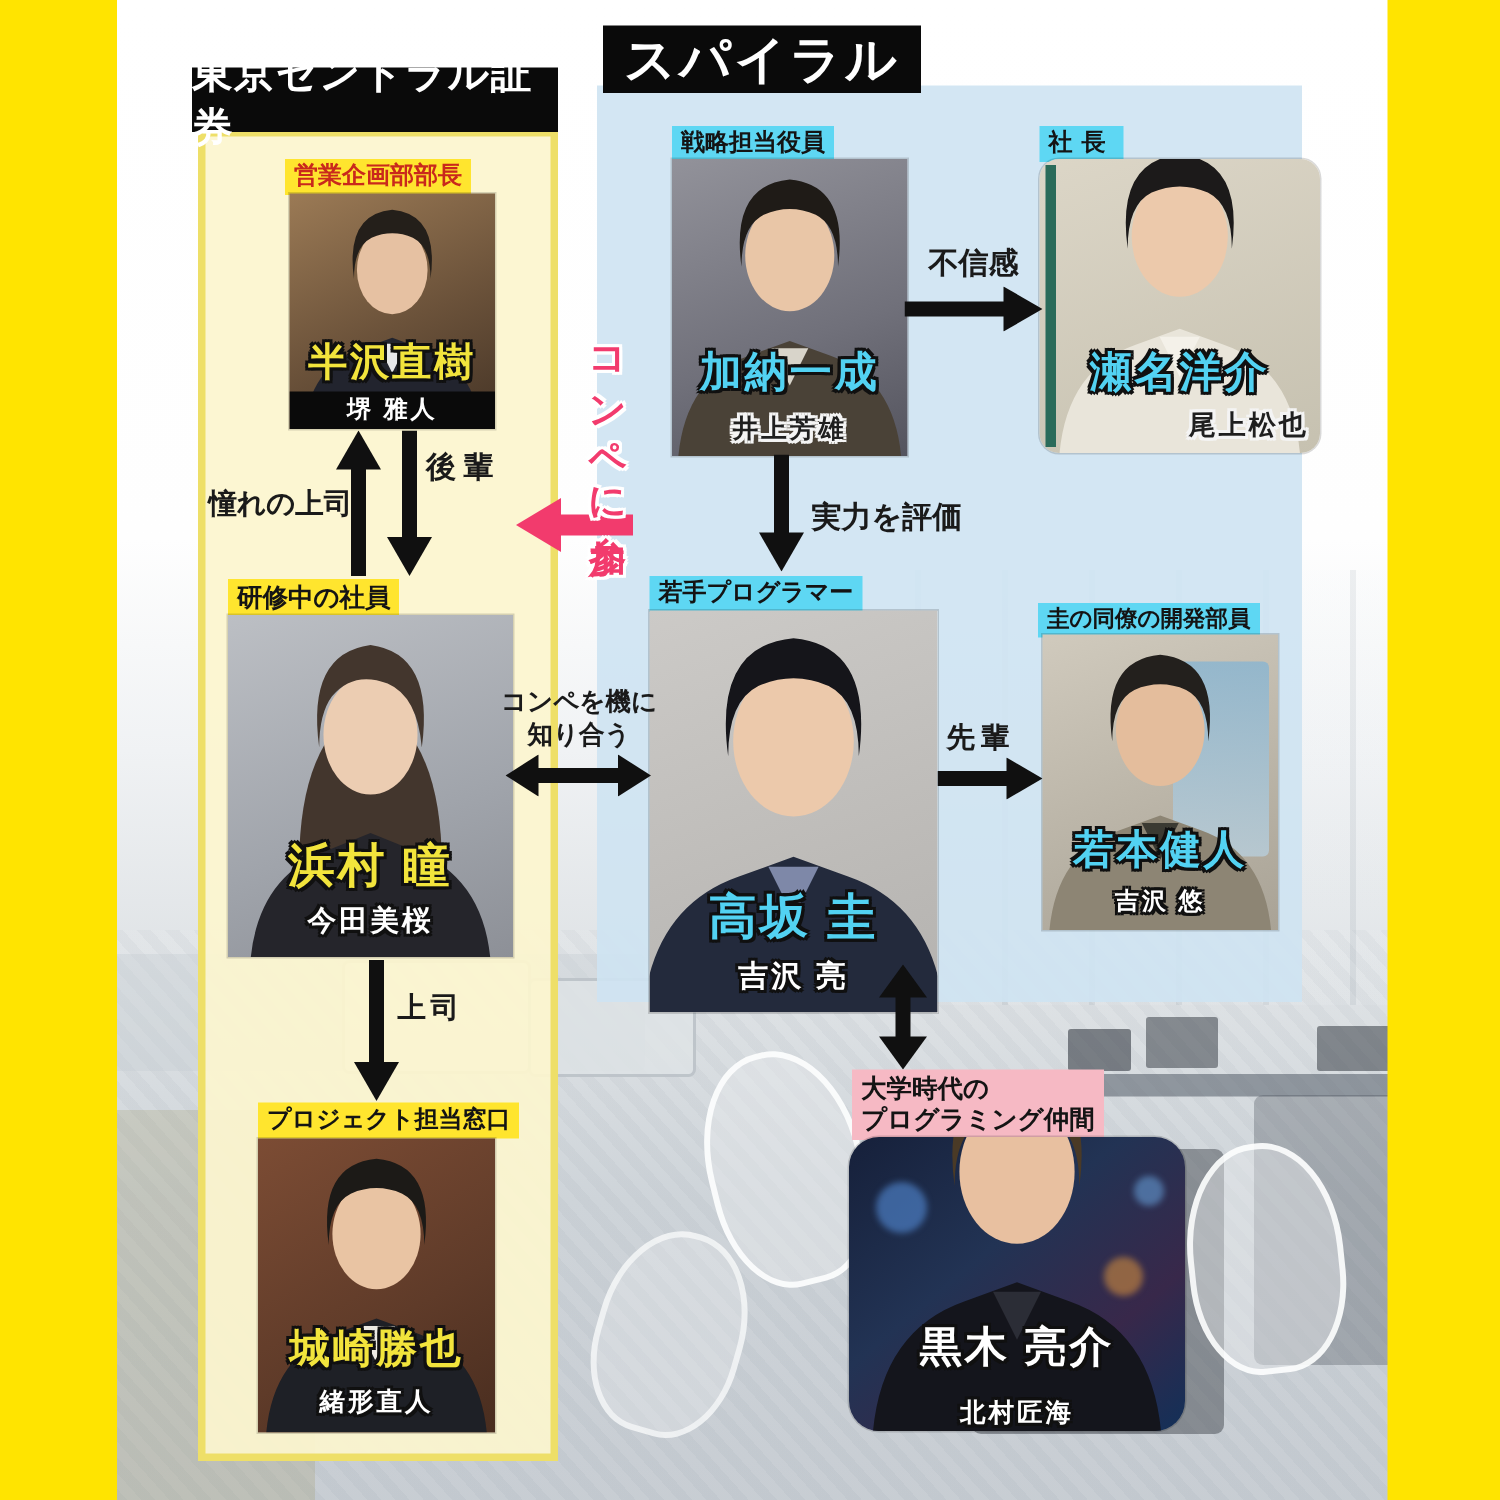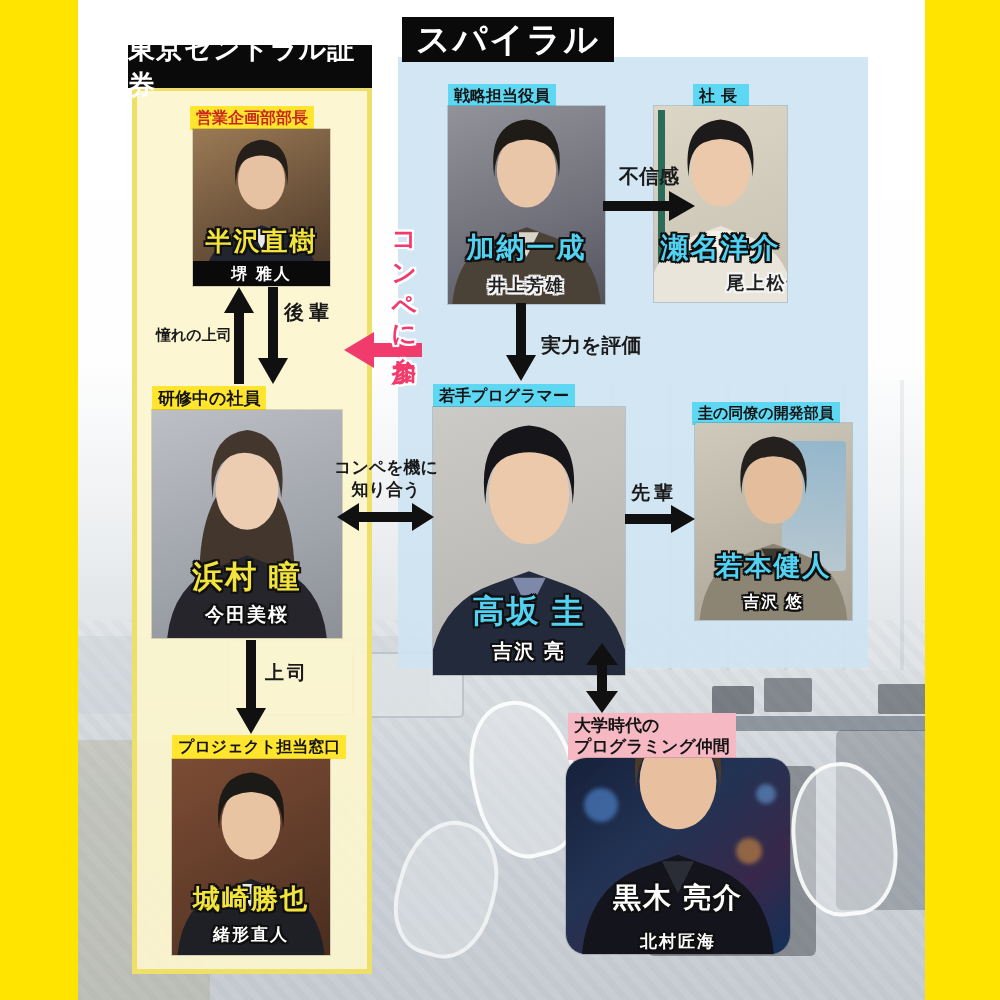--- a/index.html
+++ b/index.html
@@ -144,21 +144,21 @@
 <div class="abs role role-cyan" style="left:448px;top:84px;font-size:16px;">戦略担当役員</div>
 <div class="abs photo ph-kano" style="left:448px;top:106px;width:157px;height:198px;">
   <svg class="sil" viewBox="0 0 140 160" preserveAspectRatio="xMidYMax slice" style="--hair:#1f1b17;--skin:#e9c6a7;--suit:#4a4237;--shirt:#d8d4ca;">
       <use href="#sil-male"></use>
     </svg>
   <div class="pname oc-dark" style="bottom: 42px; font-size: 28px; color: rgb(82, 210, 242);">加納一成</div>
   <div class="pactor oc-light" style="bottom: 10px; font-size: 17px; color: rgb(31, 31, 31);">井上芳雄</div>
 </div>
 
 <div class="abs role role-cyan" style="left:693px;top:84px;font-size:16px;letter-spacing:6px;">社長</div>
-<div class="abs photo ph-sena" style="left:654px;top:106px;width:133px;height:196px;">
+<div class="abs photo ph-sena" style="left:693px;top:106px;width:187px;height:196px;border-radius:13px;">
   <div class="sena-stripe"></div>
   <svg class="sil" viewBox="0 0 140 160" preserveAspectRatio="xMidYMax slice" style="--hair:#1c1a1a;--skin:#ecc9ab;--suit:#e9e5da;--shirt:#f4f1e9;">
       <use href="#sil-male"></use>
     </svg>
   <div class="pname oc-dark" style="bottom: 40px; font-size: 28px; color: rgb(82, 210, 242);">瀬名洋介</div>
   <div class="pactor oc-light" style="bottom: 10px; font-size: 18px; color: rgb(31, 31, 31); padding-left: 46px;">尾上松也</div>
 </div>
 
 <div class="abs role role-yellow" style="left:152px;top:386px;font-size:17px;">研修中の社員</div>
 <div class="abs photo ph-hamamura" style="left:152px;top:410px;width:190px;height:228px;">
@@ -256,21 +256,21 @@
 <svg class="abs arrow" style="left:586px;top:643px;" width="32" height="70">
   <polygon points="16,0 0,22 32,22" fill="#101010"></polygon>
   <rect x="11" y="20" width="10" height="30" fill="#101010"></rect>
   <polygon points="16,70 0,48 32,48" fill="#101010"></polygon>
 </svg>
 
 <div class="abs rel" style="left:604px;top:163px;width:90px;text-align:center;font-size:20px;">不信感</div>
 
 <div class="abs rel" style="left:541px;top:332px;font-size:20px;">実力を評価</div>
 
-<div class="abs rel" style="left:156px;top:325px;font-size:15px;">憧れの上司</div>
+<div class="abs rel" style="left:139px;top:325px;font-size:19px;">憧れの上司</div>
 
 <div class="abs rel" style="left:284px;top:299px;font-size:20px;letter-spacing:5px;">後輩</div>
 
 <div class="abs rel rel-vert" style="left:388px;top:216px;height:180px;font-size:25px;letter-spacing:2px;">コンペに参加</div>
 
 <div class="abs rel" style="left:331px;top:457px;width:110px;text-align:center;font-size:17px;">
   <span style="display:block;">コンペを機に</span>
   <span style="display:block;">知り合う</span>
 </div>
 

